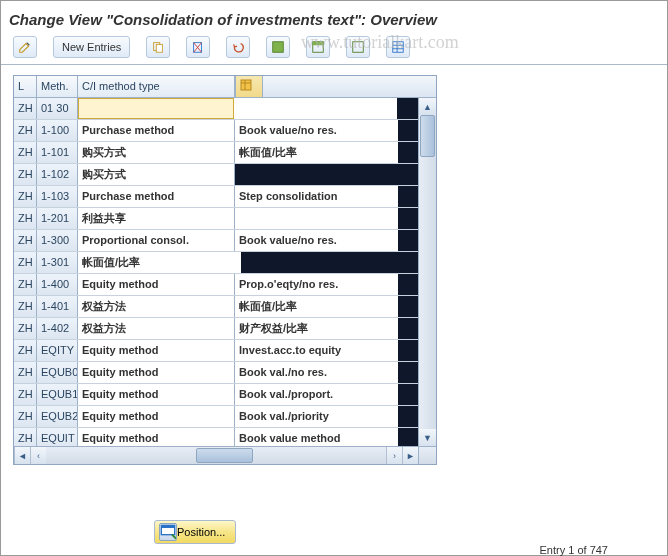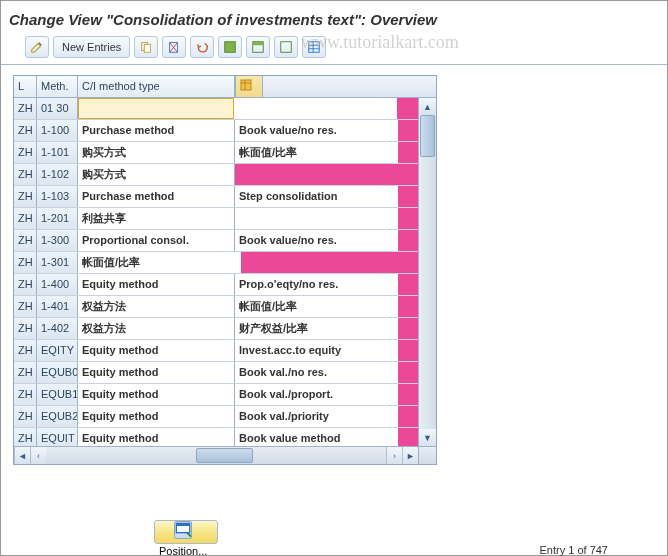--- a/index.html
+++ b/index.html
@@ -19,22 +19,22 @@
     .title {
       font-style: italic;
       font-weight: bold;
       font-size: 15px;
       padding: 10px 8px 6px 8px;
       color: #333;
     }
     .toolbar {
       display: flex;
       align-items: center;
-      gap: 4px;
-      padding: 2px 8px 6px 24px;
+      gap: 16px;
+      padding: 2px 8px 6px 12px;
       position: relative;
     }
     .toolbar .tool-btn {
       width: 22px;
       height: 20px;
       border: 1px solid #b5c8dd;
       border-radius: 3px;
       background: linear-gradient(#f8fbff, #dfeaf7);
       display: flex;
       align-items: center;
@@ -113,21 +113,21 @@
       background:#fff;
     }
     .rows {
       position:absolute;
       left:0; top:0; right:18px; bottom:18px;
       overflow:hidden;
     }
     .row {
       display: flex;
       border-bottom: 1px solid #c7d2de;
-      background: #ec4899;
+      background: #0f172a;
     }
     .row .td.col-l, .row .td.col-meth {
       background: linear-gradient(#edf3fa, #dce6f1);
       color:#2b4560;
     }
     .row .td.col-type, .row .td.col-var {
       background: #fff;
       color:#333;
       font-weight:bold;
     }
@@ -195,24 +195,22 @@
     }
     .position-btn {
       display:inline-flex;
       align-items:center;
       height:22px;
       border:1px solid #a9bad0;
       border-radius:3px;
       background: linear-gradient(#fef7c8,#f7e589 50%,#f2da62);
       padding: 0 10px 0 4px;
       margin-left: 140px;
-      gap:6px;
       cursor:pointer;
       font-size:11px;
-      flex-direction:column;
     }
     .position-btn .icon {
       width:16px;height:16px;
       display:flex;align-items:center;justify-content:center;
       background: linear-gradient(#e8f0fa,#c9d9eb);
       border:1px solid #8fa6c0;
       border-radius:2px;
       font-size:10px;
       color:#2b5a20;
     }

